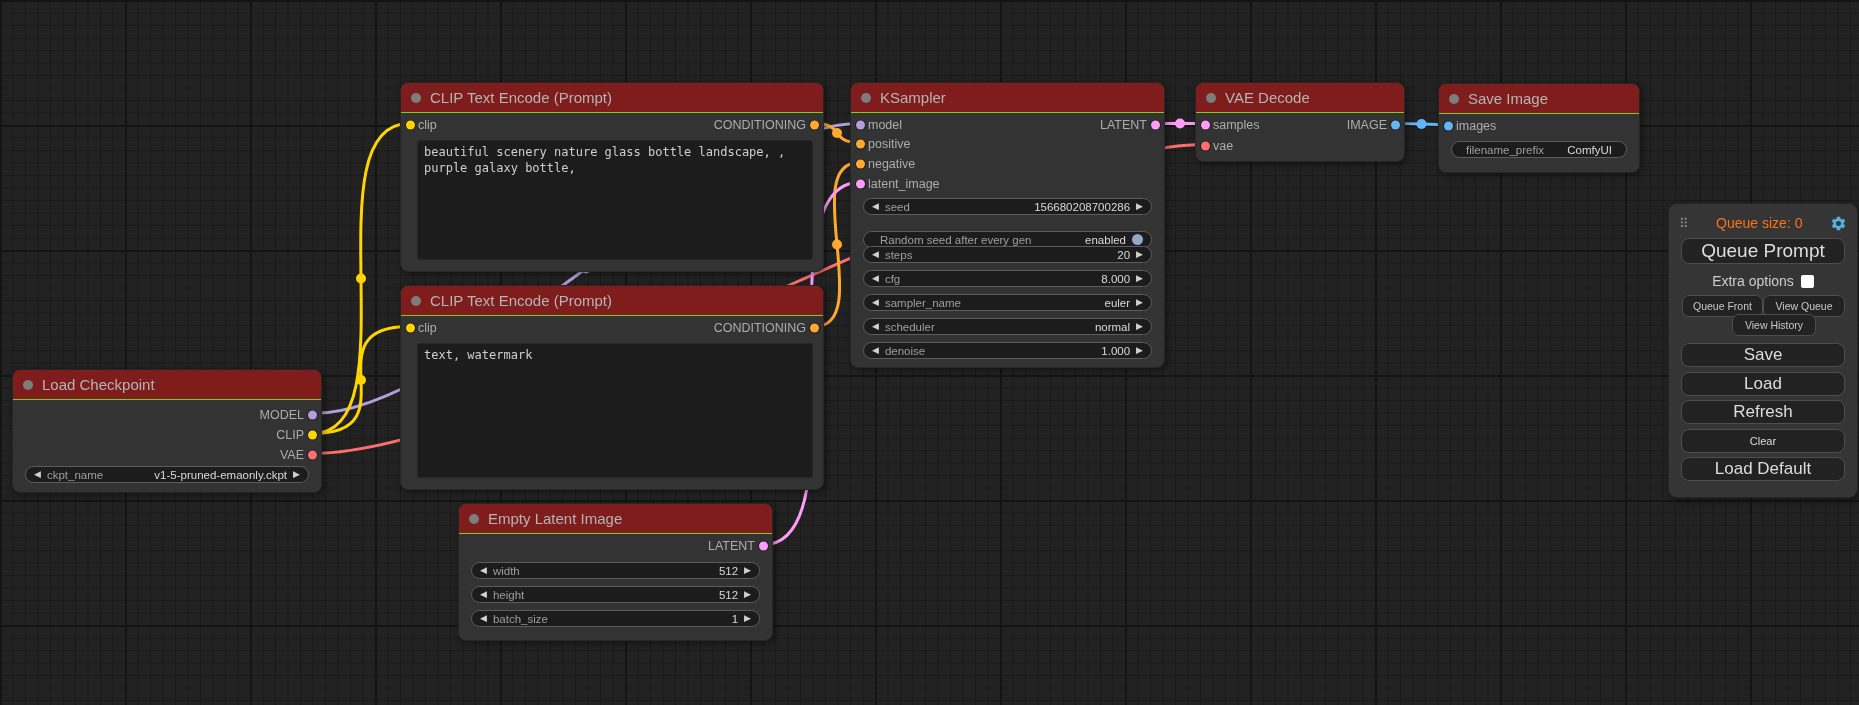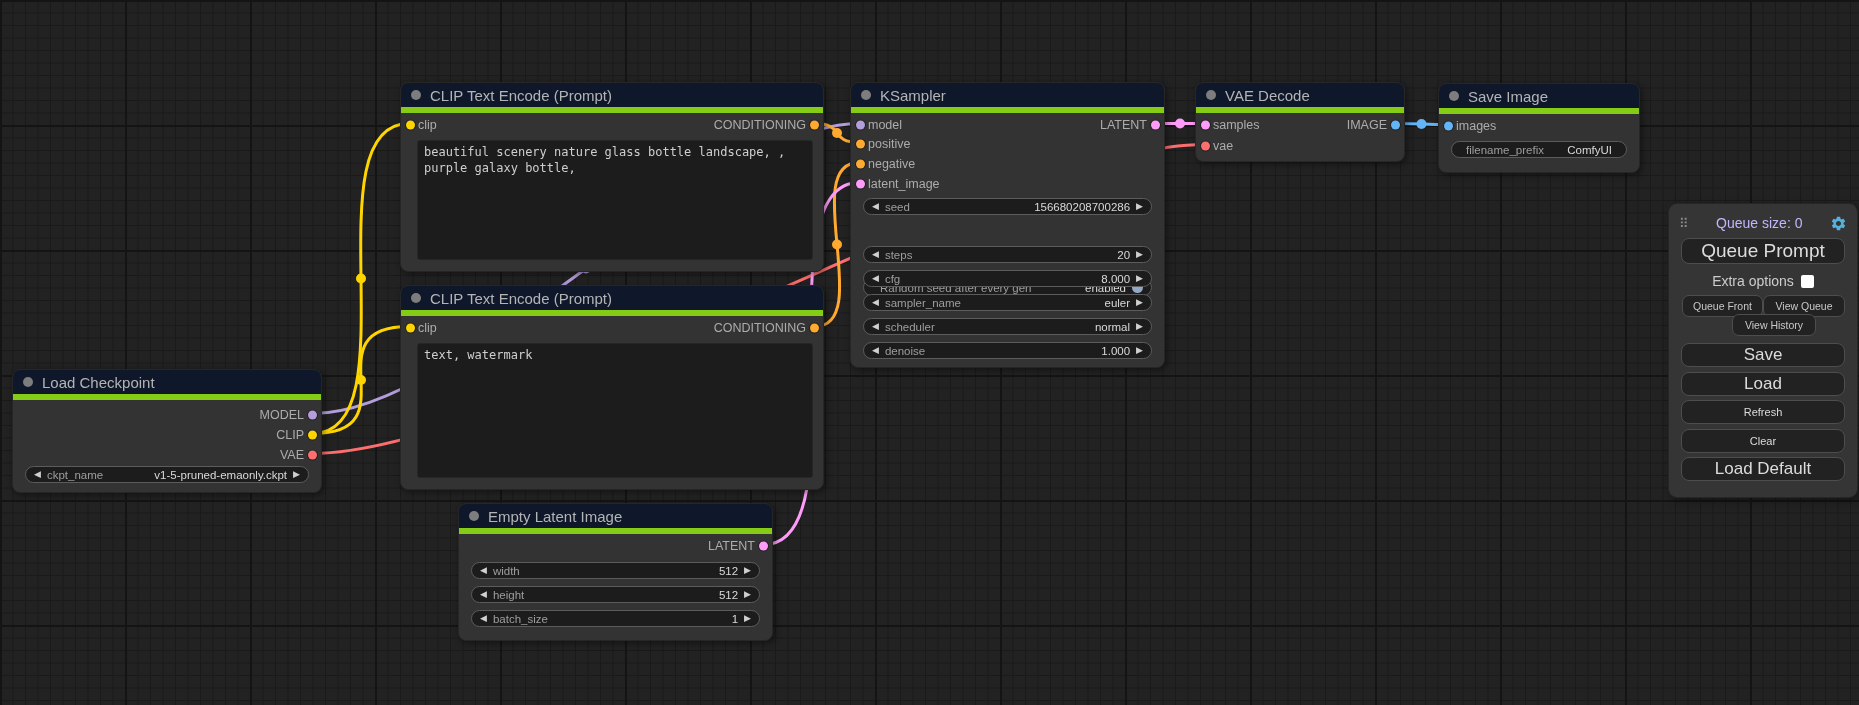--- a/index.html
+++ b/index.html
@@ -17,21 +17,21 @@
   }
   #wires { position:absolute; left:0; top:0; width:1859px; height:705px; }
   #wires path { fill:none; stroke-width:3; stroke-linecap:round; }
 
   .node {
     position:absolute; background:#333333; border:1px solid #262626;
     border-radius:8px; box-shadow:2px 2px 7px rgba(0,0,0,.45);
   }
   .node-title {
     position:absolute; left:0; top:0; right:0; height:30px;
-    background:#0f172a; border-radius:7px 7px 0 0; border-bottom:6px solid #84cc16;
+    background:#7f1d1d; border-radius:7px 7px 0 0; border-bottom:1px solid #84cc16;
     display:flex; align-items:center; padding-left:10px; gap:9px;
     color:#b4b4b4; font-size:15px;
   }
   .collapse-dot { width:10px; height:10px; border-radius:50%; background:#7d7d7d; flex:0 0 auto; }
   .row {
     position:absolute; left:0; right:0; height:19px;
     display:flex; align-items:center; padding:0 17px;
     font-size:12.5px; color:#acacac;
   }
   .row .spacer { flex:1; }
@@ -59,30 +59,30 @@
   }
 
   
   .menu {
     position:absolute; left:1668px; top:203px; width:190px; height:295px;
     background:#353535; border:1px solid #262626; border-radius:9px;
     box-shadow:3px 3px 8px rgba(0,0,0,.4); color:#cccccc;
   }
   .menu-header { position:absolute; top:10px; left:10px; right:10px; height:18px; display:flex; align-items:center; }
   .drag-dots { color:#8a8a8a; font-size:13px; cursor:move; }
-  .queue-size { flex:1; text-align:center; font-size:14px; color:#c4b5fd; }
+  .queue-size { flex:1; text-align:center; font-size:14px; color:#f97316; }
   .gear { width:17px; height:17px; display:block; }
   .btn {
     position:absolute; background:#222222; border:1px solid #4d4d4d; border-radius:8px;
     color:#dcdcdc; display:flex; align-items:center; justify-content:center; cursor:pointer;
   }
   .btn-queue   { left:12px; right:12px; top:34px;  height:26px; font-size:19px; }
   .btn-save    { left:12px; right:12px; top:139px; height:24px; font-size:17px; }
   .btn-load    { left:12px; right:12px; top:168px; height:24px; font-size:17px; }
-  .btn-refresh { left:12px; right:12px; top:196px; height:24px; font-size:11px; }
+  .btn-refresh { left:12px; right:12px; top:196px; height:24px; font-size:17px; }
   .btn-clear   { left:12px; right:12px; top:225px; height:24px; font-size:11px; }
   .btn-default { left:12px; right:12px; top:253px; height:24px; font-size:17px; }
   .extra-row { position:absolute; top:70px; left:0; right:0; height:14px; display:flex; align-items:center; justify-content:center; gap:7px; font-size:14px; color:#cccccc; }
   .checkbox { width:13px; height:13px; background:#ffffff; border-radius:2px; display:inline-block; cursor:pointer; }
   .pill { border-radius:7px; font-size:10.5px; height:22px; color:#c8c8c8; }
   .pill-qf { left:13px;  width:81px; top:91px; }
   .pill-vq { right:12px; width:82px; top:91px;text-align:right; }
   .pill-vh { left:63px;  width:84px; top:110px; }
 </style>
 </head>
@@ -195,21 +195,21 @@
     <span class="port in" style="background: rgb(255, 156, 249);"></span>
     <span>latent_image</span>
   </div>
 
   <div class="widget" style="top:115px;">
     <span class="arrow">◀</span>
     <span>seed</span>
     <span class="val">156680208700286</span>
     <span class="arrow">▶</span>
   </div>
-  <div class="widget" style="top:148px;margin-top:48px;">
+  <div class="widget" style="top:148px;">
     <span style="padding-left:8px;">Random seed after every gen</span>
     <span class="val">enabled</span>
     <span class="toggle" style="background: rgb(147, 168, 198);"></span>
   </div>
   <div class="widget" style="top:163px;">
     <span class="arrow">◀</span>
     <span>steps</span>
     <span class="val">20</span>
     <span class="arrow">▶</span>
   </div>

